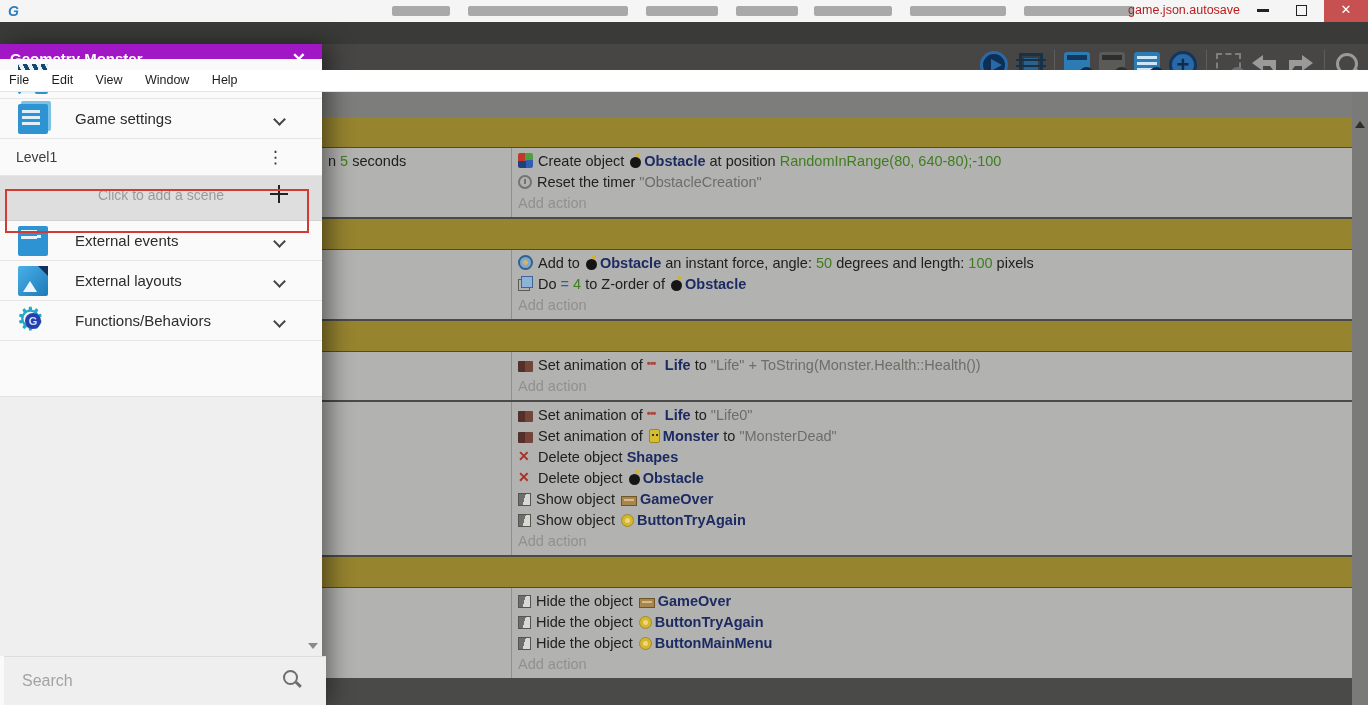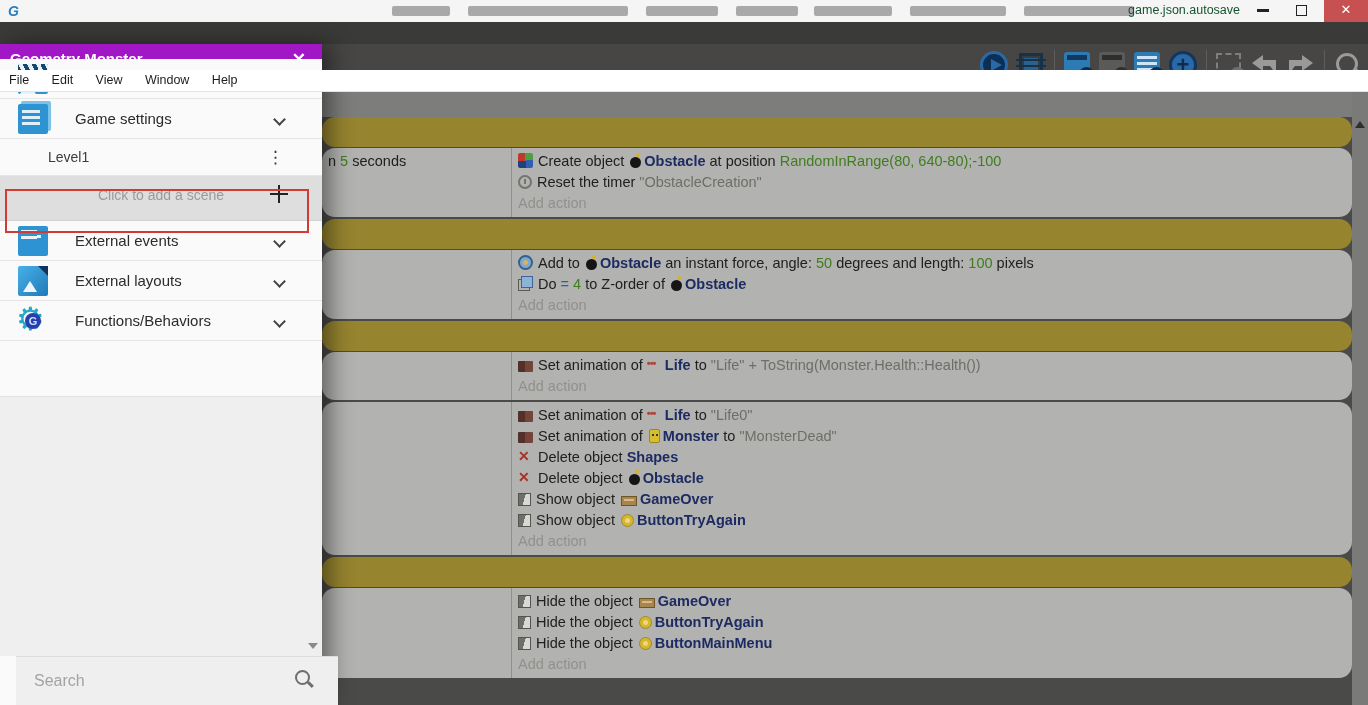--- a/index.html
+++ b/index.html
@@ -4,21 +4,21 @@
 <style>
   * { margin:0; padding:0; box-sizing:border-box; }
   html,body { width:1368px; height:705px; overflow:hidden; }
   body { font-family:"Liberation Sans", sans-serif; }
   .app { position:relative; width:1368px; height:705px; background:#3a3a38; overflow:hidden; }
 
   
   .titlebar { position:absolute; left:0; top:0; width:1368px; height:22px; background:#f5f5f5; z-index:40; }
   .app-icon { position:absolute; left:8px; top:3px; width:18px; height:16px; color:#2b7fc0; font-weight:bold; font-style:italic; font-size:14px; line-height:16px; }
   .blob { position:absolute; top:6px; height:10px; background:#a9a9a9; border-radius:2px; }
-  .title-tail { position:absolute; top:3px; right:128px; font-size:12.5px; color:#14532d; }
+  .title-tail { position:absolute; top:3px; right:128px; font-size:12.5px; color:#b91c1c; }
   .winbtn { position:absolute; top:0; height:22px; text-align:center; color:#222; font-size:12px; line-height:20px; cursor:default; }
   .btn-min { right:88px; width:34px; }
   .btn-min .glyph { display:inline-block; width:12px; height:3px; background:#222; margin-bottom:2px; }
   .btn-restore { right:50px; width:34px; }
   .restore-g { position:relative; display:inline-block; width:11px; height:11px; margin-top:5px; }
   .restore-g::before { content:""; position:absolute; left:0; bottom:0; width:9px; height:9px; border:1.5px solid #222; background:#f5f5f5; }
   .restore-g::after { content:""; position:absolute; right:0; top:0; width:9px; height:9px; border:1.5px solid #222; }
   .btn-close { right:0; width:44px; background:#c75050; color:#fff; font-size:13px; }
 
   
@@ -46,21 +46,21 @@
   .t-delete { width:25px; height:25px; margin-top:1px; border:2px dashed #7e7e7c; background:transparent; }
   .t-delete::after { content:"–"; position:absolute; right:-6px; bottom:-6px; width:15px; height:15px; border-radius:50%; background:#6e6e6c; color:#2e2e2c; font-size:14px; font-weight:bold; line-height:12px; text-align:center; }
   .t-arrow svg { display:block; margin-top:3px; }
   .t-search { }
   .t-search::before { content:""; position:absolute; left:2px; top:2px; width:16px; height:16px; border-radius:50%; border:3px solid #9a9a98; }
   .t-search::after { content:""; position:absolute; left:19px; top:19px; width:9px; height:3.5px; background:#9a9a98; transform:rotate(45deg); }
 
   
   .sheet { position:absolute; left:322px; top:85px; width:1030px; height:620px; background:#4a4a48; overflow:hidden; z-index:4; }
   .top-strip { height:32px; background:#7d7d7b; }
-  .block { width:100%;border-radius:13px; }
+  .block { width:100%; }
   .group-band { height:30px; background:#96842f; margin-bottom:1px; }
   .event-row { display:flex; background:#b2b2b0; margin-bottom:2px; }
   .cond-cell { width:190px; flex:none; border-right:1px solid #8f8f8d; padding:3px 0 3px 6px; overflow:hidden; }
   .act-cell { flex:1; padding:3px 0 3px 6px; overflow:hidden; }
   .ev-line { height:21px; line-height:21px; font-size:14.5px; color:#20201e; white-space:nowrap; overflow:hidden; }
   .ev-obj { font-weight:bold; color:#1d2b63; }
   .ev-num { color:#3f7d1f; }
   .ev-str { color:#6e6e68; }
   .ev-op { color:#2c5ea0; }
   .add-action { color:#90908c; }
@@ -101,32 +101,32 @@
   .drawer { position:absolute; left:0; top:44px; width:322px; height:661px; background:#fafafa; z-index:20; box-shadow:8px 0 22px rgba(0,0,0,0.45); }
   .drawer-header { position:relative; height:15px; background:#a117c6; color:#ffffff; }
   .drawer-title { position:absolute; left:10px; top:6px; font-size:15px; font-weight:bold; }
   .drawer-close { position:absolute; right:16px; top:5px; font-size:17px; font-weight:bold; color:#fff; }
   .ditem { position:relative; height:40px; border-bottom:1px solid #e6e6e6; background:#fafafa; }
   .ditem .dicon { position:absolute; left:18px; top:5px; width:30px; height:30px; }
   .ditem .dlabel { position:absolute; left:75px; top:11px; font-size:15px; color:#2b2b2b; }
   .chev { position:absolute; right:38px; top:16px; width:9px; height:9px; border-right:2px solid #444; border-bottom:2px solid #444; transform:rotate(45deg); }
   .chev.up { transform:rotate(-135deg); top:20px; }
   .scene-item { height:37px; }
-  .scene-item .dlabel { left:16px; top:10px; font-size:14px; color:#3c3c3c;margin-left:32px; }
+  .scene-item .dlabel { left:16px; top:10px; font-size:14px; color:#3c3c3c; }
   .kebab { position:absolute; right:38px; top:8px; font-size:17px; color:#333; letter-spacing:0; }
   .add-row { height:45px; background:#dedede; border-bottom:1px solid #d2d2d2; }
   .add-row .dlabel { left:0; right:0; top:11px; text-align:center; color:#9a9a9a; font-size:14px; }
   .plus-g { position:absolute; right:34px; top:9px; width:18px; height:18px; }
   .plus-g::before { content:""; position:absolute; left:8px; top:0; width:2px; height:18px; background:#222; }
   .plus-g::after { content:""; position:absolute; left:0; top:8px; width:18px; height:2px; background:#222; }
   .drawer-rest { position:absolute; left:0; top:352px; bottom:49px; width:322px; background:#efefef; border-top:1px solid #e2e2e2; }
   .dscroll { position:absolute; right:2px; top:34px; bottom:52px; width:14px; }
   .dscroll .up { position:absolute; left:2px; top:4px; width:0; height:0; border-left:5px solid transparent; border-right:5px solid transparent; border-bottom:6px solid #8a8a8a; }
   .dscroll .down { position:absolute; left:2px; bottom:4px; width:0; height:0; border-left:5px solid transparent; border-right:5px solid transparent; border-top:6px solid #8a8a8a; }
-  .searchbar { position:absolute; left:16px; bottom:0; width:322px; height:49px; background:#efefef; border-top:1px solid #dcdcdc; }
+  .searchbar { position:absolute; left:4px; bottom:0; width:322px; height:49px; background:#efefef; border-top:1px solid #dcdcdc; }
   .searchbar input { position:absolute; left:18px; top:12px; width:240px; height:24px; border:none; outline:none; background:transparent; font-size:16px; color:#444; font-family:"Liberation Sans", sans-serif; }
   .searchbar input::placeholder { color:#a3a3a3; }
   .mag { position:absolute; right:24px; top:12px; width:20px; height:20px; }
   .mag::before { content:""; position:absolute; left:1px; top:1px; width:11px; height:11px; border-radius:50%; border:2px solid #6e6e6e; }
   .mag::after { content:""; position:absolute; left:13px; top:14px; width:7px; height:2.5px; background:#6e6e6e; transform:rotate(45deg); }
 
   
   .d-settings { background:#2e93d2; border-radius:2px; box-shadow:3px -3px 0 #7cc2e8; }
   .d-settings::before { content:""; position:absolute; left:4px; top:6px; width:18px; height:3px; background:#dff0fa; box-shadow:0 6px #dff0fa, 0 12px #dff0fa; }
   .d-scenes { background:#2e93d2; border-radius:2px; overflow:hidden; }

